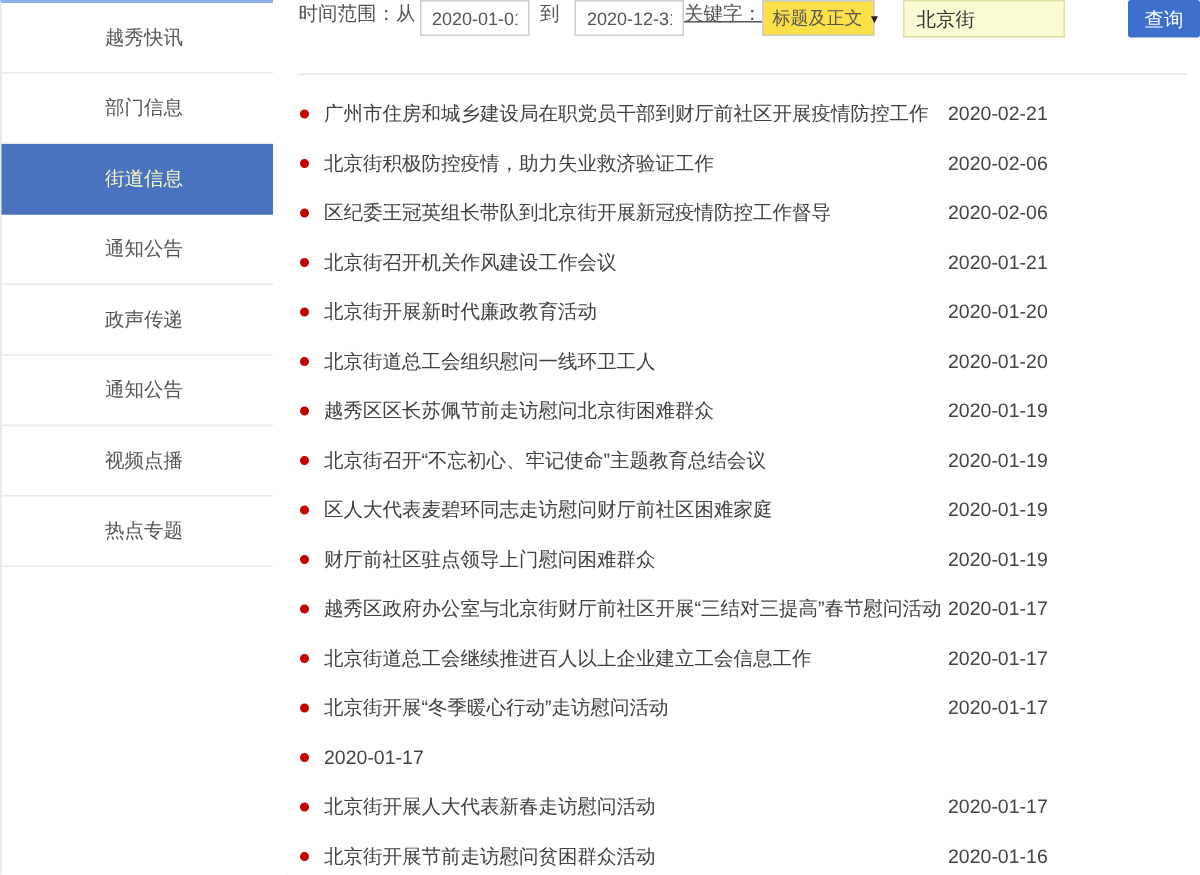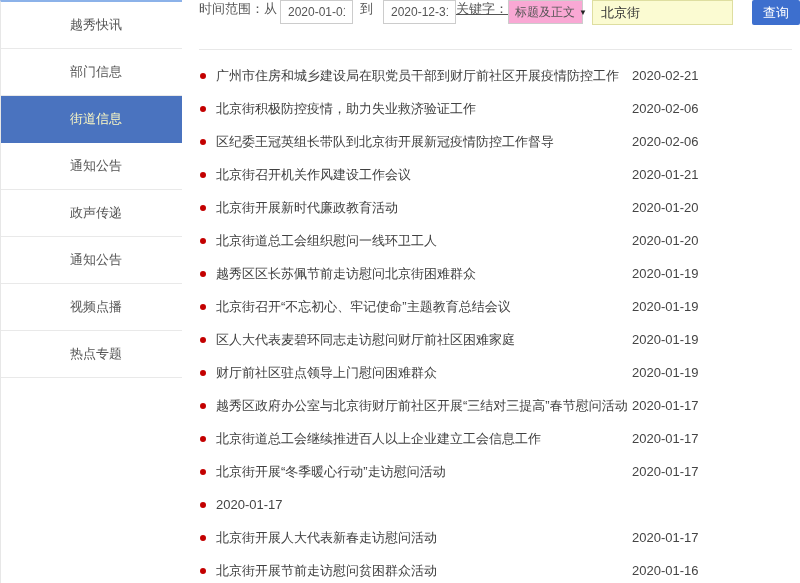--- a/index.html
+++ b/index.html
@@ -44,27 +44,27 @@
   }
   .flabel{flex:none;}
   .flabel.to{margin:0 7px;}
   .flabel.kw{text-decoration:underline;}
   .date-input{
     width:73px;height:24px;border:1px solid #ccc;background:#fff;
     font-size:12px;color:#555;padding:0 7px;margin-left:3px;
     font-family:"Liberation Sans","DejaVu Sans",sans-serif;outline:none;
   }
   .scope-select{
-    width:75px;height:24px;border:1px solid #ccc;background:#f9a8d4;
+    width:75px;height:24px;border:1px solid #ccc;background:#fde047;
     display:flex;align-items:center;justify-content:space-between;
     padding:0 6px;font-size:12px;color:#555;cursor:pointer;flex:none;
   }
   .scope-select .arrow{font-size:8px;color:#222;margin-left:4px;}
   .keyword-input{
-    width:141px;height:25px;margin-left:9px;padding:0 8px;
+    width:108px;height:25px;margin-left:19px;padding:0 8px;
     background:var(--keyword-bg);border:1px solid #dedea0;
     font-size:13px;color:#333;outline:none;flex:none;
     font-family:Liberation Sans, sans-serif;
   }
   .search-btn{
     width:48px;height:25px;margin-left:auto;
     background:var(--search-button-bg);color:#fff;border:none;border-radius:2px;
     font-size:13px;cursor:pointer;flex:none;
     font-family:"Liberation Sans","DejaVu Sans",sans-serif;
   }

